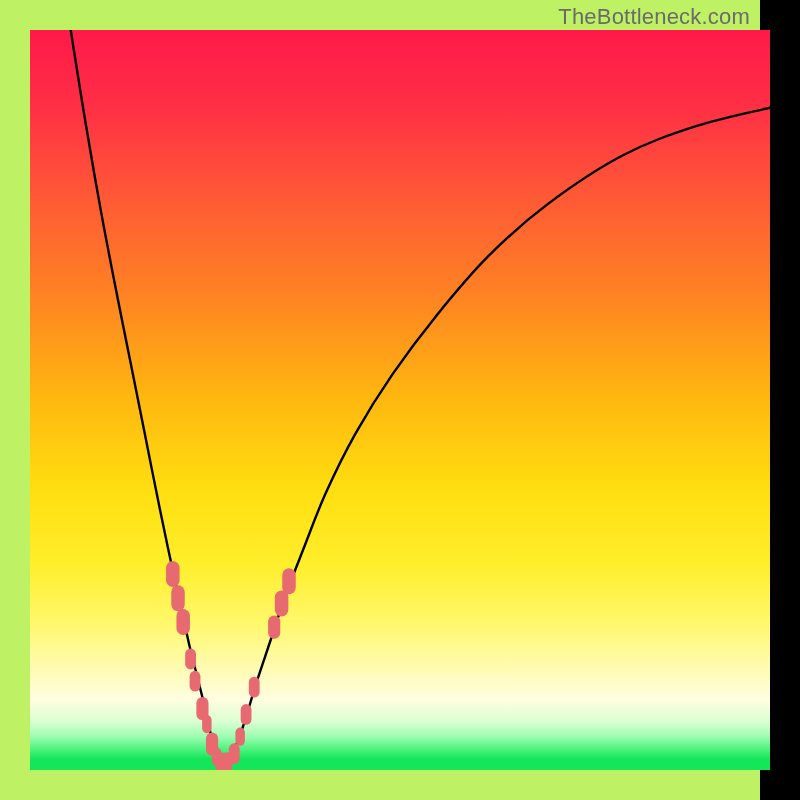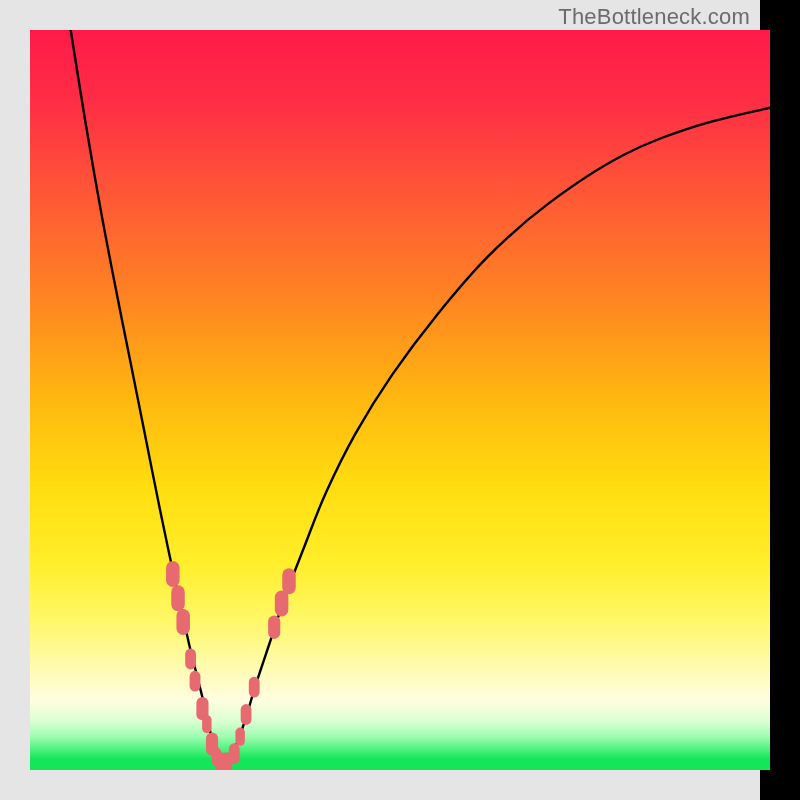--- a/index.html
+++ b/index.html
@@ -9,21 +9,21 @@
     height: 800px;
     overflow: hidden;
     background: #000;
     font-family: Arial, Helvetica, sans-serif;
   }
   .frame {
     position: absolute;
     top: 0; left: 0;
     width: 760px;
     height: 800px;
-    background: #e5e5e5;
+    background: #bef264;
   }
   .plot {
     position: absolute;
     top: 30px;
     left: 30px;
     width: 740px;
     height: 740px;
     overflow: hidden;
   }
   .gradient {

